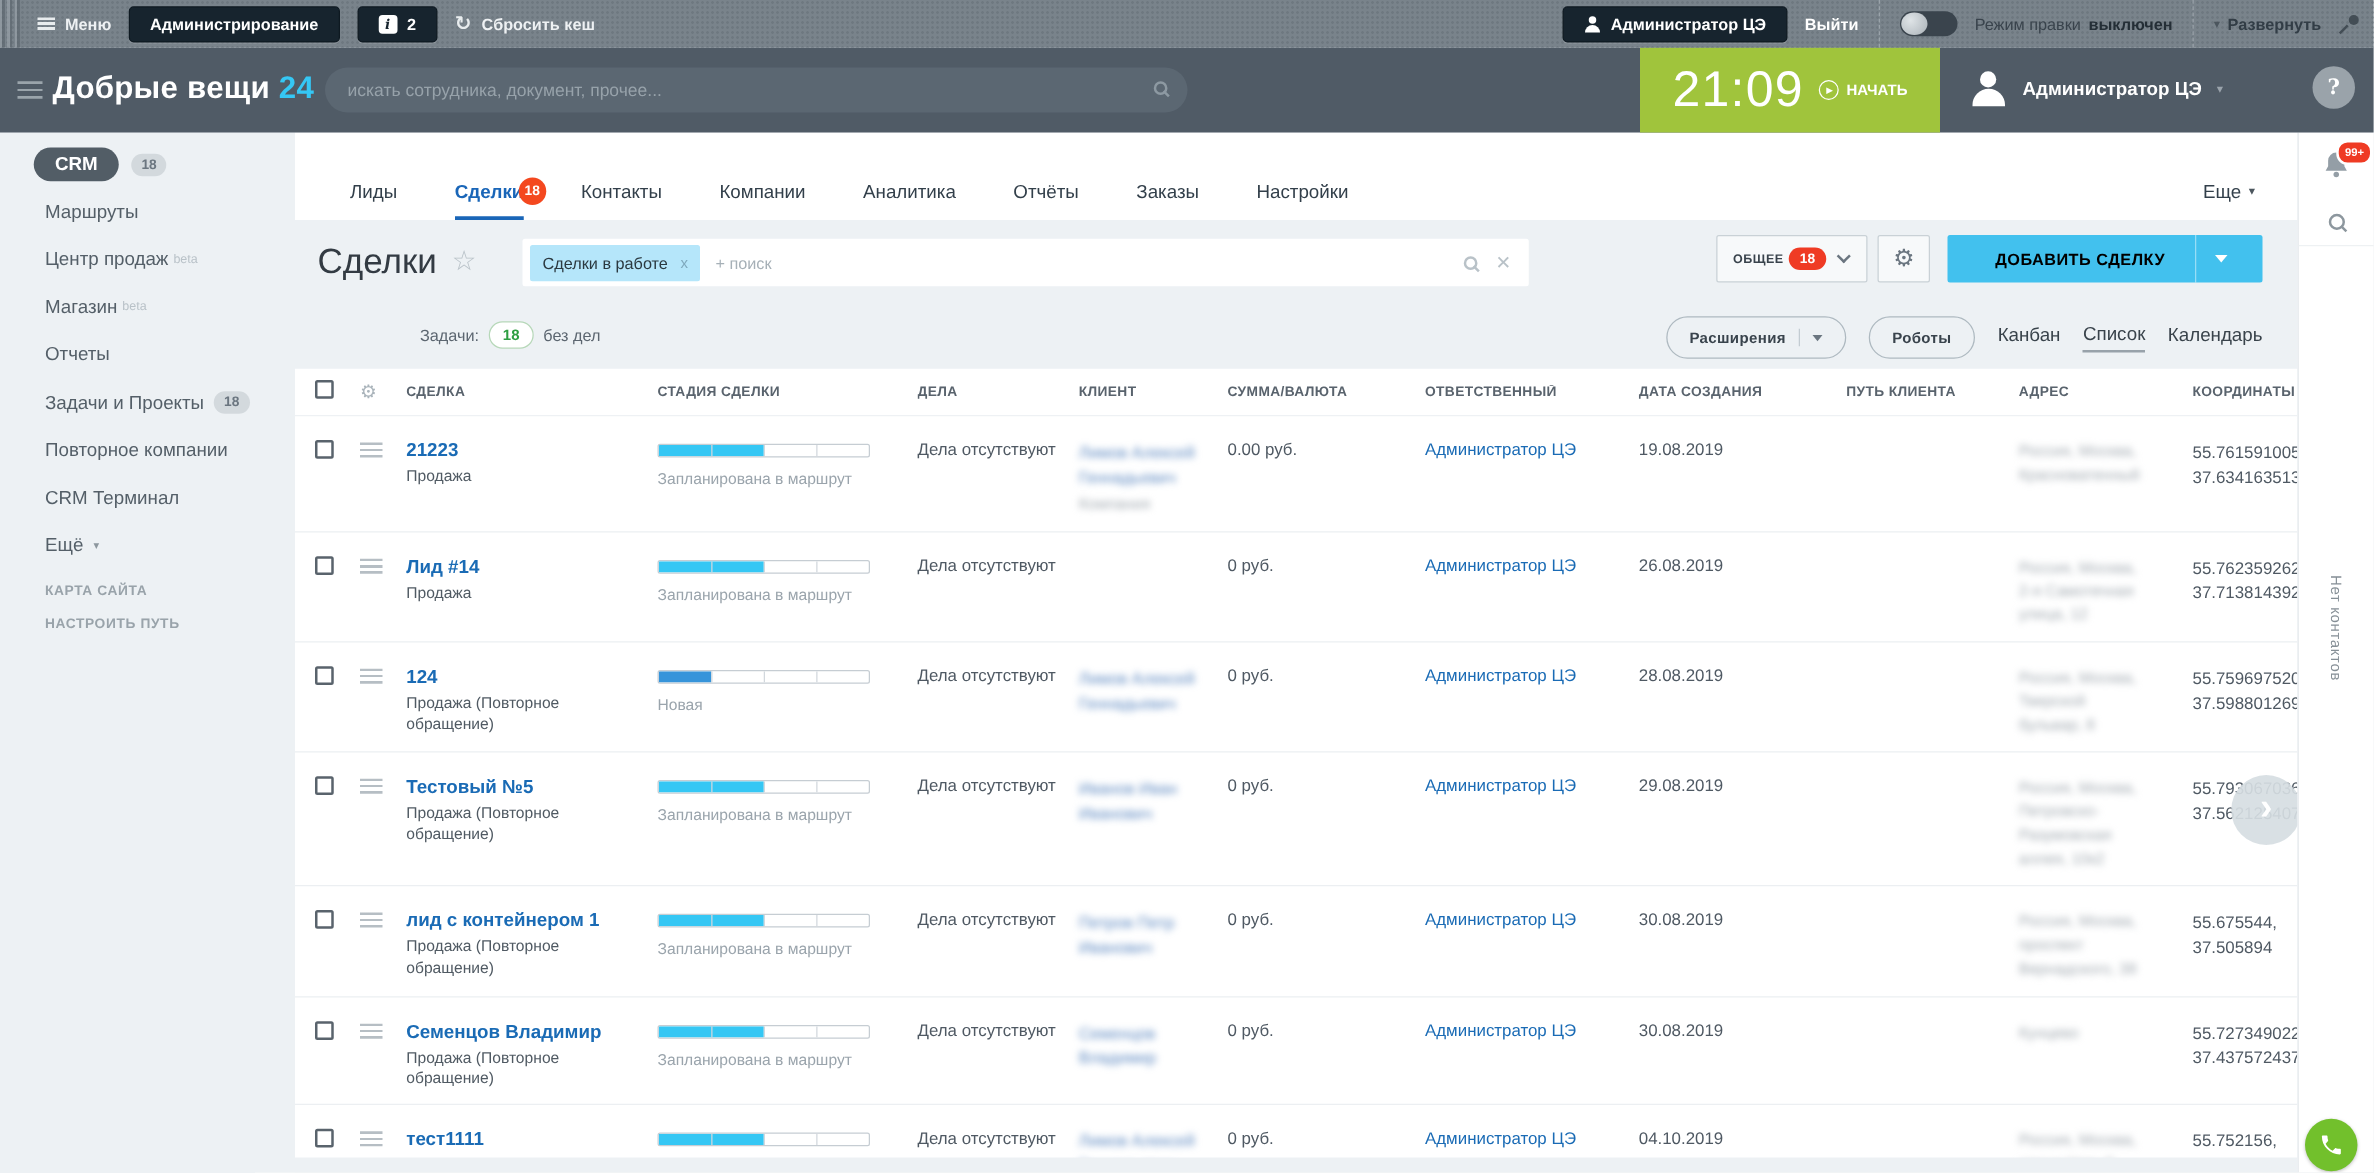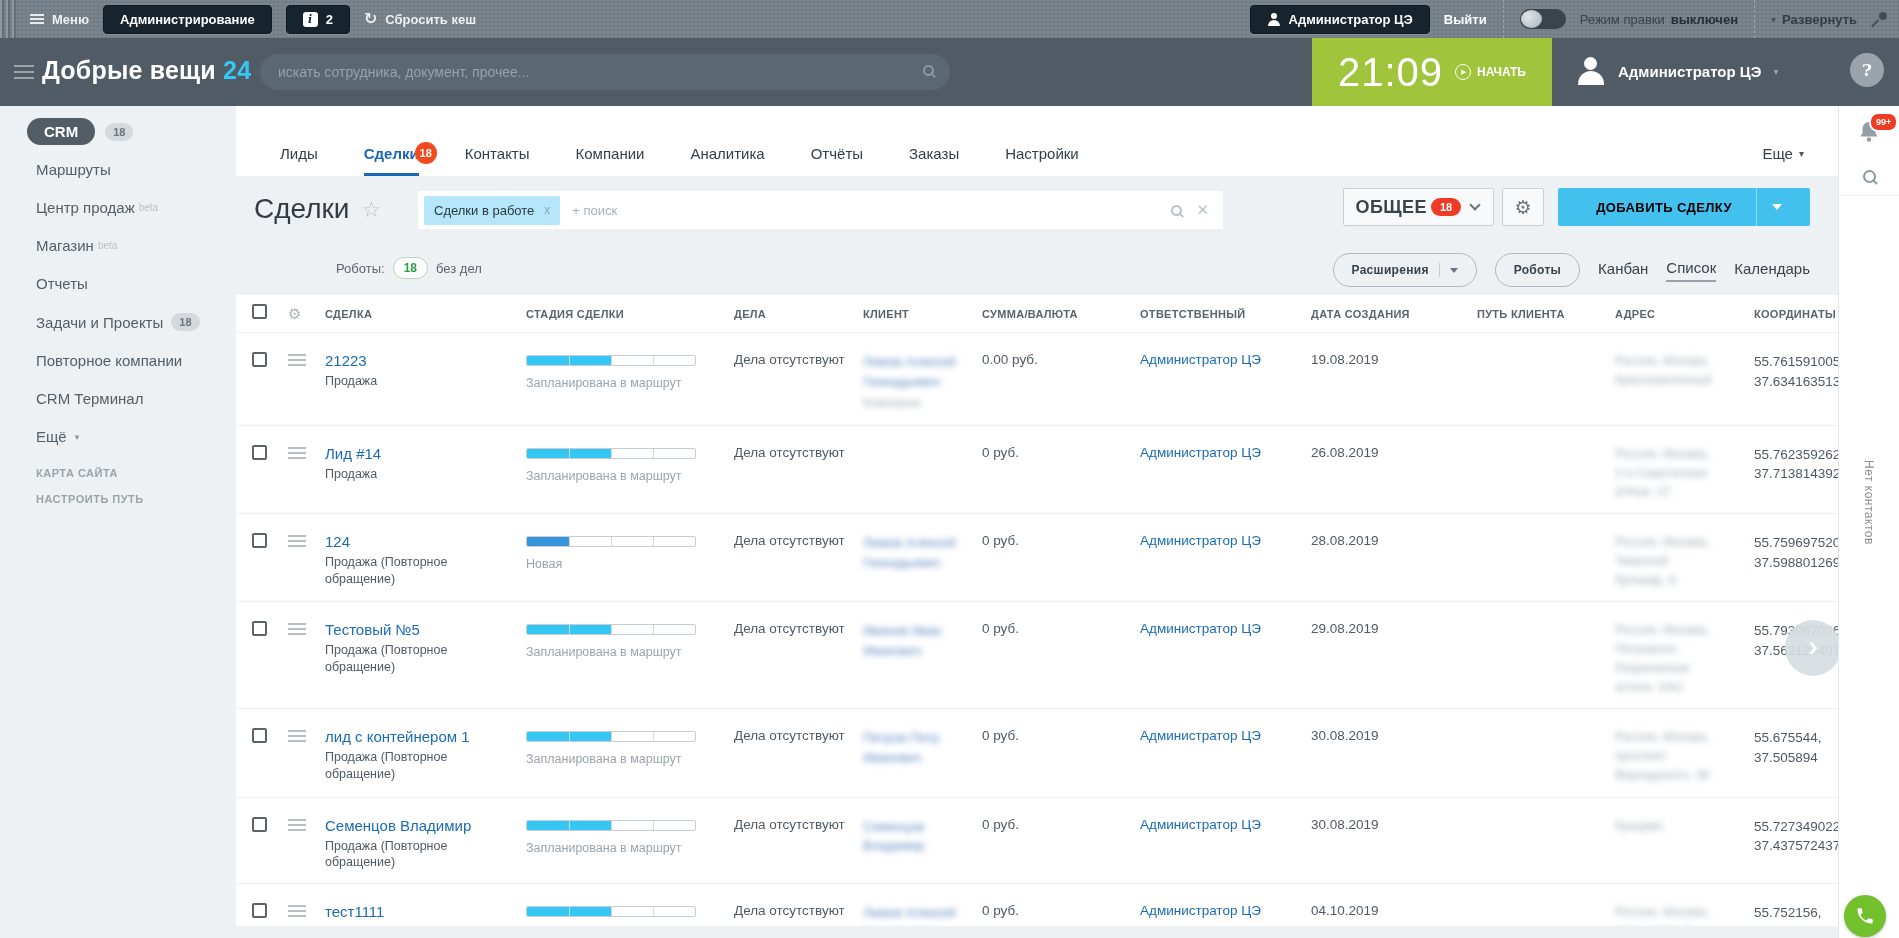--- a/index.html
+++ b/index.html
@@ -130,21 +130,21 @@
     border-radius:2px; display:flex; align-items:center; gap:10px; }
   .chip-x { color:#7fa9bd; font-size:12px; cursor:pointer; }
   .filter-ph { color:#a6b0b7; font-size:13px; margin-left:12px; flex:1; }
   .mag.mid { border:2px solid #b9c2c8; margin-right:14px; cursor:pointer; }
   .mag.mid::after { background:#b9c2c8; }
   .filter-clear { color:#b9c2c8; font-size:15px; cursor:pointer; }
   .filter-actions { position:absolute; right:28px; top:12px; display:flex; align-items:center; gap:8px; }
   .views-btn { height:38px; background:rgba(255,255,255,.55); border:1px solid #c9d1d6;
     border-radius:2px; display:flex; align-items:center; gap:6px; padding:0 12px; cursor:pointer;
     font-family:inherit; }
-  .views-label { font-size:18px; font-weight:bold; color:#39434c; letter-spacing:.4px; }
+  .views-label { font-size:10px; font-weight:bold; color:#39434c; letter-spacing:.4px; }
   .views-badge { background:#ef3b24; color:#fff; font-size:11px; font-weight:bold;
     border-radius:10px; padding:3px 9px; margin-left:-2px; }
   .caret-v { width:8px; height:8px; border-right:2px solid #6b7680; border-bottom:2px solid #6b7680;
     transform:rotate(45deg); margin:-4px 2px 0 4px; }
   .gear-btn { width:42px; height:38px; background:rgba(255,255,255,.55); border:1px solid #c9d1d6;
     border-radius:2px; color:#6b7680; font-size:19px; display:flex; align-items:center;
     justify-content:center; cursor:pointer; font-family:"DejaVu Sans",sans-serif; }
   .add-btn { height:38px; margin-left:6px; background:#42c1ee; border:none; border-radius:2px;
     color:#000000; font-size:13px; font-weight:bold; letter-spacing:.4px; display:flex;
     align-items:center; cursor:pointer; font-family:inherit; padding:14px; }
@@ -176,21 +176,21 @@
   .th { font-size:11px; font-weight:bold; color:#59636d; letter-spacing:.3px; white-space:nowrap;
     overflow:hidden; cursor:pointer; }
   .checkbox { width:15px; height:15px; border:2px solid #59636c; border-radius:2px; background:#fff;
     display:inline-block; cursor:pointer; }
   .th-gear { color:#aab4bb; font-size:15px; font-family:"DejaVu Sans",sans-serif; cursor:pointer; }
   .trow { min-height:85px; padding-top:19px; padding-bottom:12px; border-bottom:1px solid #eceff2;
     align-items:start; }
   .cell { padding-right:14px; font-size:13.5px; color:#4f5963; }
   .drag { display:inline-block; width:18px; height:12px; margin-top:2px; cursor:grab;
     background:linear-gradient(#b6bec4 0 2px,transparent 2px 5px,#b6bec4 5px 7px,transparent 7px 10px,#b6bec4 10px 12px); }
-  .deal-link { color:#1a6bb5; font-size:15px; text-decoration:none; cursor:pointer; display:inline-block; }
+  .deal-link { color:#1a6bb5; font-size:15px; text-decoration:none; cursor:pointer; display:inline-block;font-weight:bold; }
   .deal-type { color:#505a63; font-size:12.5px; margin-top:4px; line-height:1.35; }
   .bar { width:170px; height:11px; border:1px solid #c6cdd3; border-radius:2px; position:relative;
     background:#fff; overflow:hidden; margin-top:3px; }
   .bar .fill { position:absolute; left:0; top:0; bottom:0; z-index:1; }
   .bar i { position:absolute; top:0; bottom:0; width:1px; background:#d2d8dd; z-index:2; }
   .bar .t1{left:25%;} .bar .t2{left:50%;} .bar .t3{left:75%;}
   .stage-label { color:#9aa4ac; font-size:12.5px; margin-top:10px; }
   .resp-link { color:#1a6bb5; cursor:pointer; text-decoration:none; }
   .pre { white-space:pre-line; line-height:1.45; }
   .blur { filter:blur(3px); user-select:none; }
@@ -385,21 +385,21 @@
           <span class="add-label">ДОБАВИТЬ СДЕЛКУ</span>
           <span class="add-split">
               <span class="caret-w"></span>
             </span>
         </button>
       </div>
     </section>
 
     <section class="toolbar-row">
       <div class="tb-left">
-        <span>Роботы:</span>
+        <span>Задачи:</span>
         <span class="count-pill">18</span>
         <span>без дел</span>
       </div>
       <div class="tb-right">
         <button class="round-pill">
           <span>Расширения</span>
           <span class="pill-div"></span>
           <span class="caret-s"></span>
         </button>
         <button class="round-pill">

